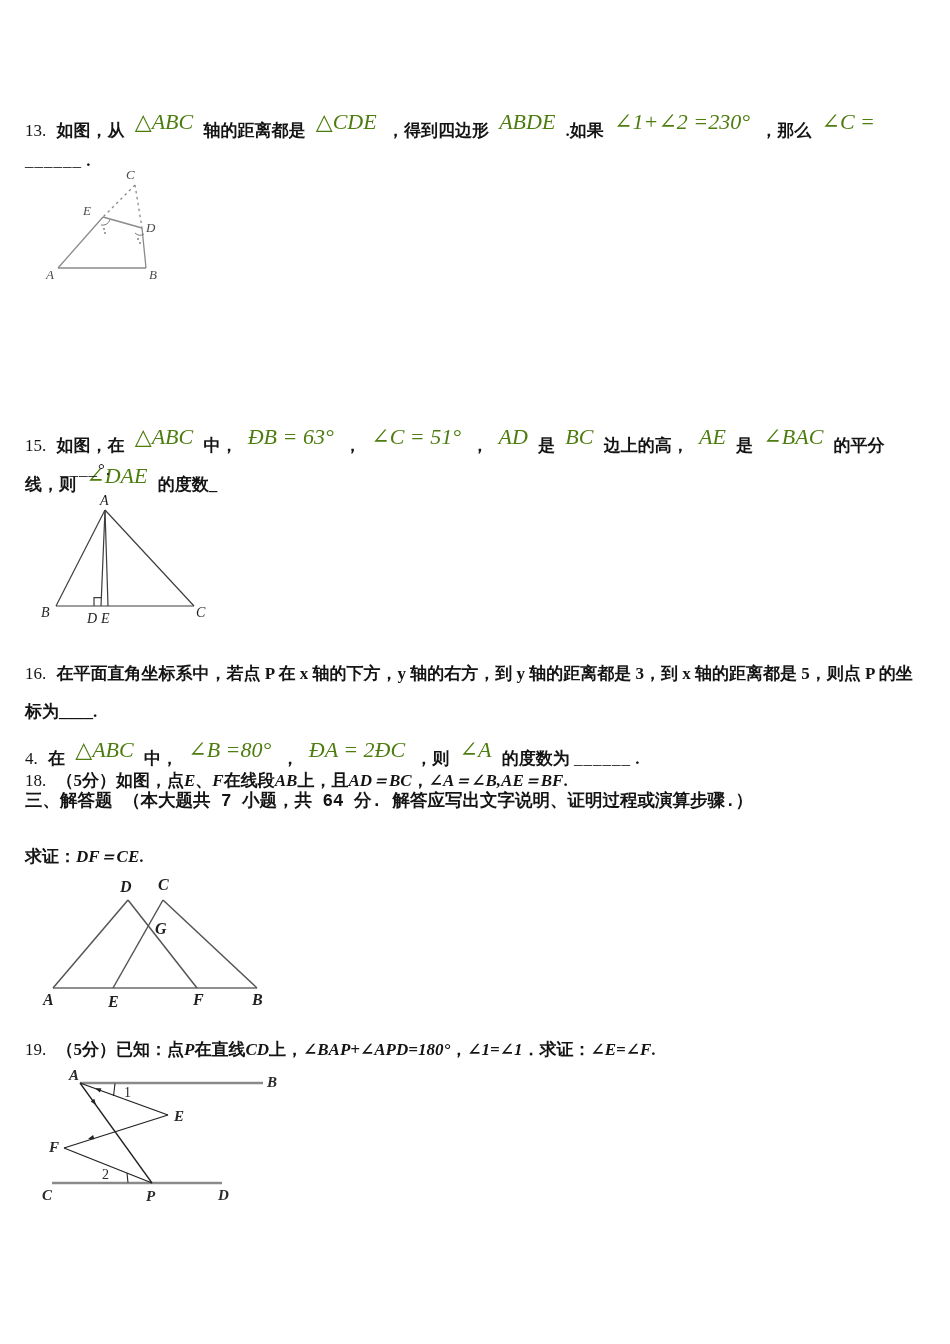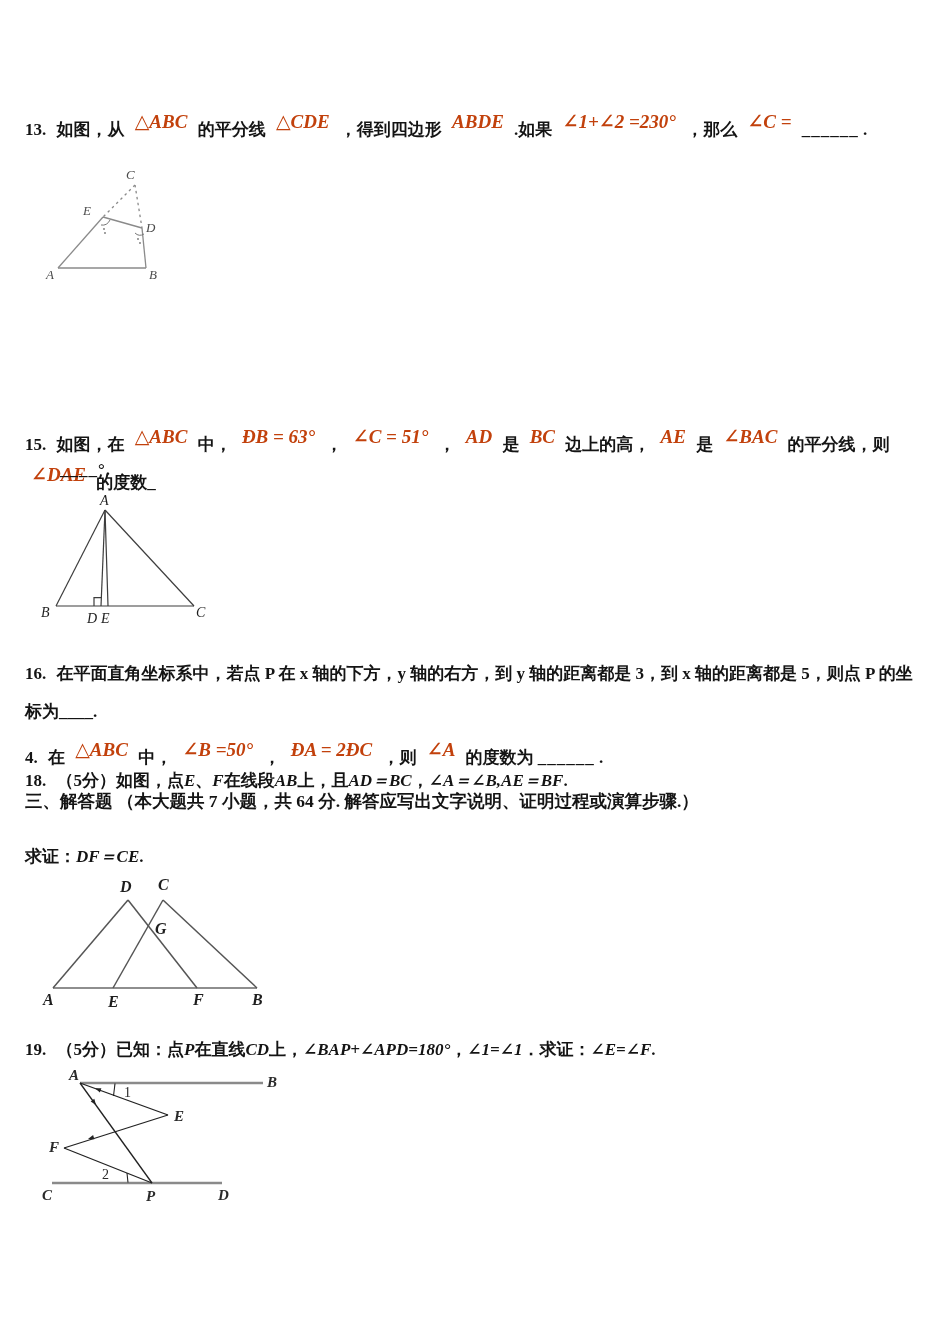--- a/index.html
+++ b/index.html
@@ -1,45 +1,45 @@
 <!DOCTYPE html>
 <html><head>
 <meta charset="utf-8">
 <style>
   html,body{margin:0;padding:0;background:#ffffff;}
   .page{position:relative;width:950px;height:1344px;background:#fff;overflow:hidden;
         font-family:"Liberation Serif","DejaVu Serif",serif;color:#141414;}
   .qline{position:absolute;left:25px;right:35px;font-size:17px;font-weight:700;line-height:30px;}
-  .qnum{font-weight:700;margin-right:6px;margin-top:20px;}
+  .qnum{font-weight:400;margin-right:6px;margin-top:20px;}
   
-  .fm{display:inline-block;font-style:italic;font-weight:700;color:#c2410c;
-      font-size:19px;vertical-align:7px;margin:0 6px;white-space:nowrap;}
+  .fm{display:inline-block;font-style:italic;font-weight:400;color:#4d7c0f;
+      font-size:22px;vertical-align:7px;margin:0 6px;white-space:nowrap;}
   .mi{font-style:italic;font-weight:700;}
-  .blank{font-weight:700;letter-spacing:1px;}
+  .blank{font-weight:400;letter-spacing:1px;}
   .frac{display:inline-block;vertical-align:-4px;text-align:center;line-height:1.05;
         font-weight:700;margin:0 4px;font-size:16px;}
   .frac .fn{display:block;border-bottom:1.6px solid #222;padding:0 4px 1px;}
   .frac .fd{display:block;padding-top:1px;}
   .fig{position:absolute;}
   .lbl1{font-family:"Liberation Serif",serif;font-style:italic;font-size:13px;fill:#4a4a4a;}
   .lbl2{font-family:"Liberation Serif",serif;font-style:italic;font-size:14px;fill:#1e1e1e;}
   .lbl3{font-family:"Liberation Serif",serif;font-style:italic;font-weight:700;font-size:16px;fill:#1e1e1e;}
   .lbl4{font-family:"Liberation Serif",serif;font-style:italic;font-weight:700;font-size:15px;fill:#2a2a2a;}
   .num4{font-family:"Liberation Serif",serif;font-size:14px;fill:#2a2a2a;}
 </style>
 </head>
 <body>
 
 <div class="page">
 
   <div class="qline" style="top:107px;">
     <span class="qnum">13.</span>
     <span>如图，从</span>
     <span class="fm">△ABC</span>
-    <span>的平分线</span>
+    <span>轴的距离都是</span>
     <span class="fm">△CDE</span>
     <span>，得到四边形</span>
     <span class="fm">ABDE</span>
     <span>.如果</span>
     <span class="fm">∠1+∠2 =230°</span>
     <span>，那么</span>
     <span class="fm">∠C =</span>
     <span class="blank">______</span>
     <span>.</span>
   </div>
@@ -116,31 +116,31 @@
   <div class="qline" style="top:655px;line-height:38px;">
     <span class="qnum">16.</span>
     <span>在平面直角坐标系中，若点 P 在 x 轴的下方，y 轴的右方，到 y 轴的距离都是 3，到 x 轴的距离都是 5，则点 P 的坐标为____.</span>
   </div>
 
   <div class="qline" style="top:735px;">
     <span class="qnum">4.</span>
     <span>在</span>
     <span class="fm">△ABC</span>
     <span>中，</span>
-    <span class="fm">∠B =50°</span>
+    <span class="fm">∠B =80°</span>
     <span>，</span>
     <span class="fm">ÐA = 2ÐC</span>
     <span>，则</span>
     <span class="fm">∠A</span>
     <span>的度数为</span>
     <span class="blank">______</span>
     <span>.</span>
   </div>
 
-  <div class="qline" style="top:786px;font-size:17.5px;">
+  <div class="qline" style="top:786px;font-size:17.5px;font-family:Liberation Mono, monospace;">
     <span>三、解答题 （本大题共 7 小题，共 64 分. 解答应写出文字说明、证明过程或演算步骤.）</span>
   </div>
 
   <div class="qline" style="top:768px;line-height:26px;">
     <span class="qnum">18.</span>
     <span>（5分）如图，点</span><span class="mi">E</span><span>、</span><span class="mi">F</span><span>在线段</span><span class="mi">AB</span><span>上，且</span><span class="mi">AD＝BC</span><span>，</span><span class="mi">∠A＝∠B,AE＝BF</span><span>.</span>
   </div>
   <div class="qline" style="top:844px;line-height:26px;">
     <span>求证：</span><span class="mi">DF＝CE</span><span>.</span>
   </div>

